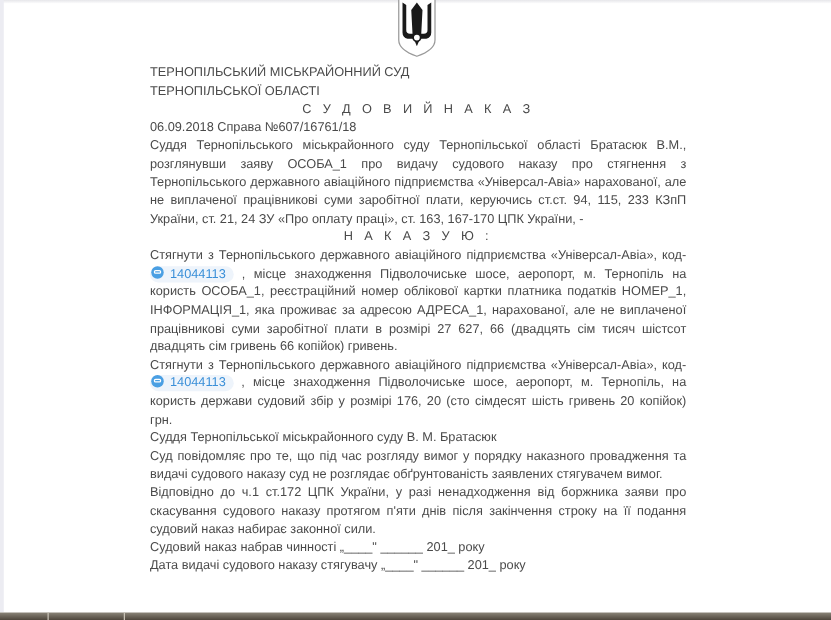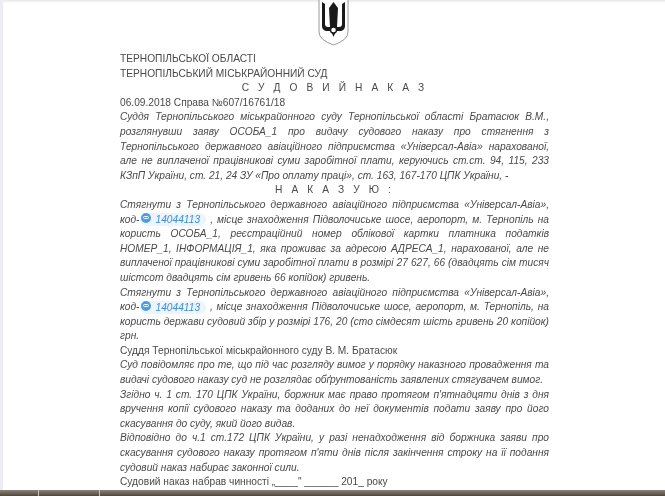--- a/index.html
+++ b/index.html
@@ -3,21 +3,21 @@
 <meta charset="utf-8">
 <style>
   html,body{margin:0;padding:0;}
   body{width:665px;height:496px;overflow:hidden;background:#ffffff;position:relative;font-family:"Liberation Sans","DejaVu Sans",sans-serif;}
   .top-shadow{position:absolute;left:0;top:0;width:665px;height:3px;background:linear-gradient(#e6e6ea,#ffffff);}
   .left-edge{position:absolute;left:0;top:0;width:3px;height:490px;background:#ececf2;}
   .page{position:absolute;left:0;top:0;width:665px;height:490px;overflow:hidden;}
   .coat{position:absolute;left:317px;top:0;width:33px;height:46px;}
   .doc{position:absolute;left:120px;top:52px;width:429px;color:#4a4a4a;font-size:10.2px;line-height:14.6px;}
   .doc p{margin:0;}
-  .just{text-align:justify;font-style:italic;}
+  .just{text-align:justify;}
   .spaced{letter-spacing:3.1px;text-align:center;}
   .code{display:inline-flex;align-items:flex-start;background:#eef4fb;border-radius:8px;padding:0 6px 0 1px;color:#3a8fd8;height:13px;vertical-align:middle;}
   .code .ic{width:10px;height:10px;border-radius:50%;background:#4a9fe3;display:inline-block;margin-right:5px;position:relative;}
   .code .ic:after{content:"";position:absolute;left:2px;top:3px;width:6px;height:3px;border:1px solid #fff;border-radius:2px;box-sizing:border-box;}
   .bottom-bar{position:absolute;left:0;top:490px;width:665px;height:6px;background:linear-gradient(#8a8478,#4e463c);}
   .bottom-bar .seg{position:absolute;top:0;height:6px;border-right:1px solid #c8c2b6;}
 </style>
 </head>
 <body>
 
@@ -25,43 +25,42 @@
   <div class="top-shadow"></div>
   <div class="left-edge"></div>
 
   <svg class="coat" viewBox="0 0 33 46">
     <path d="M2 0 V32 Q2 40 16.5 45 Q31 40 31 32 V0" fill="#fff" stroke="#9a9a9a" stroke-width="1"></path>
     <path d="M5 2 V26 Q5 30 9 31 H14 L16.5 37 L19 31 H24 Q28 30 28 26 V2 L25 4 V24 Q25 27 22 27 H20 L21 8 L16.5 2 L12 8 L13 27 H11 Q8 27 8 24 V4 Z" fill="#1a1a1a"></path>
     <circle cx="16.5" cy="30" r="3" fill="#fff" stroke="#1a1a1a" stroke-width="1.4"></circle>
   </svg>
 
   <div class="doc">
+    <p>ТЕРНОПІЛЬСЬКИЙ МІСЬКРАЙОННИЙ СУД</p>
     <p>ТЕРНОПІЛЬСЬКОЇ ОБЛАСТІ</p>
-    <p>ТЕРНОПІЛЬСЬКИЙ МІСЬКРАЙОННИЙ СУД</p>
     <p class="spaced">С У Д О В И Й Н А К А З</p>
     <p>06.09.2018 Справа №607/16761/18</p>
     <p class="just">Суддя Тернопільського міськрайонного суду Тернопільської області Братасюк В.М., розглянувши заяву ОСОБА_1 про видачу судового наказу про стягнення з Тернопільського державного авіаційного підприємства «Універсал-Авіа» нарахованої, але не виплаченої працівникові суми заробітної плати, керуючись ст.ст. 94, 115, 233 КЗпП України, ст. 21, 24 ЗУ «Про оплату праці», ст. 163, 167-170 ЦПК України, -</p>
     <p class="spaced">Н А К А З У Ю :</p>
     <p class="just">
       <span>Стягнути з Тернопільського державного авіаційного підприємства «Універсал-Авіа», код-</span><span class="code">
           <span class="ic"></span>
           <span>14044113</span>
         </span>
       <span>, місце знаходження Підволочиське шосе, аеропорт, м. Тернопіль на користь ОСОБА_1, реєстраційний номер облікової картки платника податків НОМЕР_1, ІНФОРМАЦІЯ_1, яка проживає за адресою АДРЕСА_1, нарахованої, але не виплаченої працівникові суми заробітної плати в розмірі 27 627, 66 (двадцять сім тисяч шістсот двадцять сім гривень 66 копійок) гривень.</span>
     </p>
     <p class="just">
       <span>Стягнути з Тернопільського державного авіаційного підприємства «Універсал-Авіа», код-</span><span class="code">
           <span class="ic"></span>
           <span>14044113</span>
         </span>
       <span>, місце знаходження Підволочиське шосе, аеропорт, м. Тернопіль, на користь держави судовий збір у розмірі 176, 20 (сто сімдесят шість гривень 20 копійок) грн.</span>
     </p>
     <p>Суддя Тернопільської міськрайонного суду В. М. Братасюк</p>
     <p class="just">Суд повідомляє про те, що під час розгляду вимог у порядку наказного провадження та видачі судового наказу суд не розглядає обґрунтованість заявлених стягувачем вимог.</p>
-    <p class="just">Згідно ч. 1 ст. 170 ЦПК України, боржник має право протягом п'ятнадцяти днів з дня вручення копії судового наказу та доданих до неї документів подати заяву про його скасування до суду, який його видав.</p>
     <p class="just">Відповідно до ч.1 ст.172 ЦПК України, у разі ненадходження від боржника заяви про скасування судового наказу протягом п'яти днів після закінчення строку на її подання судовий наказ набирає законної сили.</p>
     <p>Судовий наказ набрав чинності „____" ______ 201_ року</p>
     <p>Дата видачі судового наказу стягувачу „____" ______ 201_ року</p>
 
   </div>
 </div>
 
 <div class="bottom-bar">
   <div class="seg" style="left:0;width:38px;"></div>
   <div class="seg" style="left:39px;width:60px;"></div>

